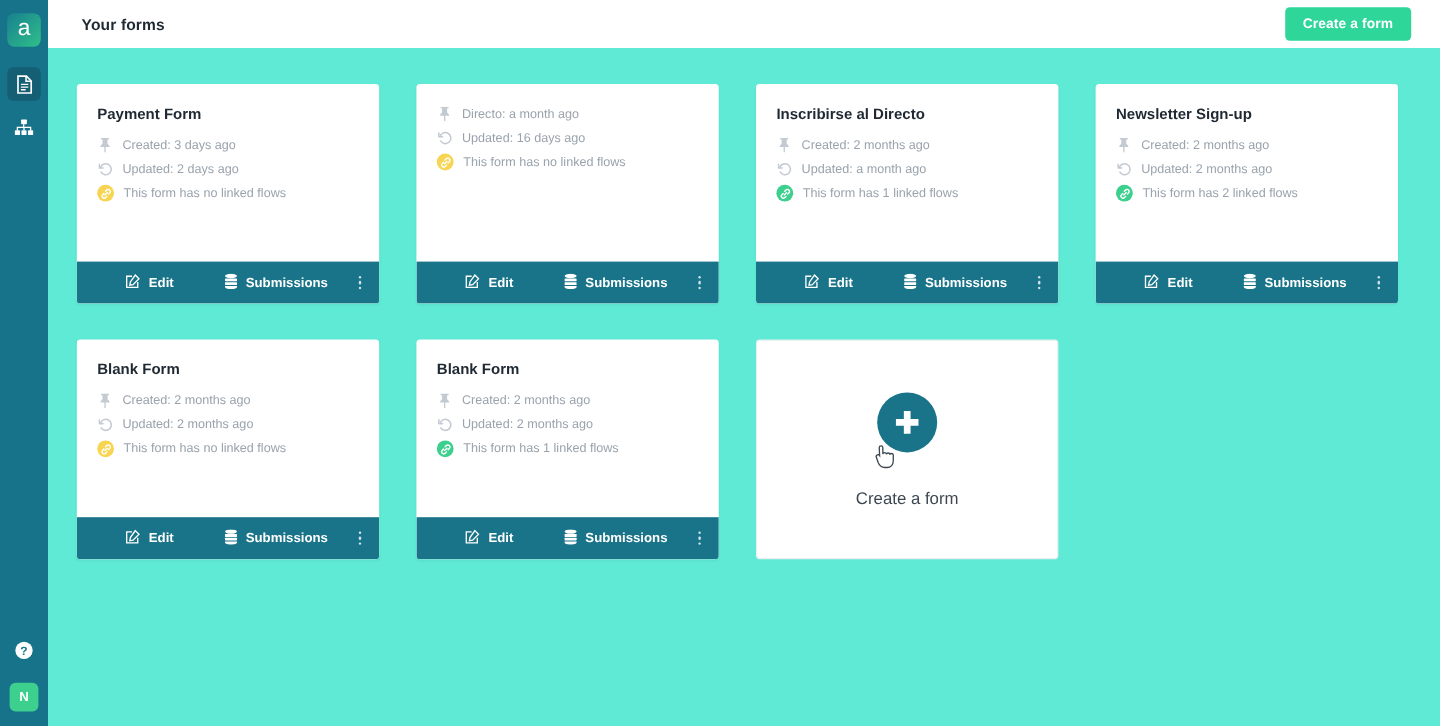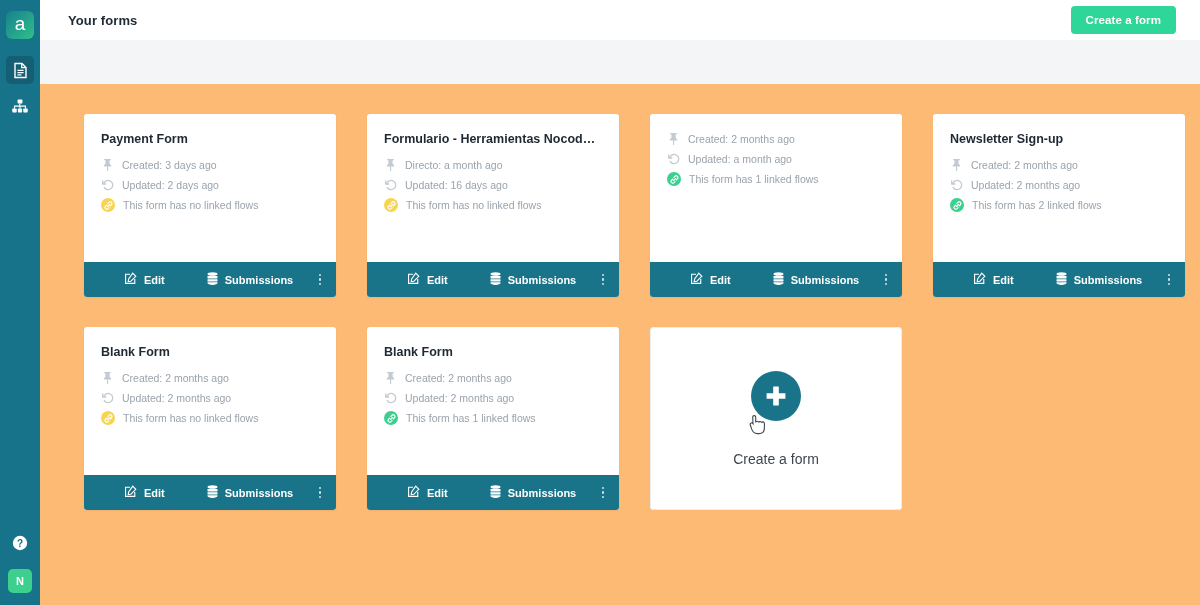--- a/index.html
+++ b/index.html
@@ -37,37 +37,37 @@
   .sidebar-spacer { flex: 1; }
   .help-icon { margin-bottom: 14px; }
   .avatar {
     width: 24px; height: 24px; margin-bottom: 12px;
     border-radius: 5px; background: #3ccf8e;
     color: #ffffff; font-size: 11px; font-weight: 700;
     display: flex; align-items: center; justify-content: center;
   }
 
   
-  .main { flex: 1; height: 605px; display: flex; flex-direction: column; min-width: 0; gap: 44px; }
+  .main { flex: 1; height: 605px; display: flex; flex-direction: column; min-width: 0; }
   .topbar {
     height: 40px; background: #ffffff;
     display: flex; align-items: center; justify-content: space-between;
     padding: 0 24px 0 28px; flex: 0 0 40px;
   }
   .page-title { font-size: 13px; font-weight: 700; color: #1f2933; letter-spacing: .1px; }
   .create-btn {
     background: #2ed69a; color: #ffffff;
     border: none; border-radius: 4px;
     font-family: inherit; font-size: 11.5px; font-weight: 700;
     padding: 8px 15px; cursor: pointer; letter-spacing: .1px;
   }
 
   .content {
-    flex: 1; background: #fdba74;
-    padding: 30px 30px 0 44px;
+    flex: 1; background: #5eead4;
+    padding: 30px 30px 0 24px;
     overflow: hidden;
   }
   .grid {
     display: grid;
     grid-template-columns: repeat(4, 252px);
     gap: 30px 31px;
   }
 
   
   .card {
@@ -247,21 +247,20 @@
       <span class="dots">
                 <i></i>
                 <i></i>
                 <i></i>
               </span>
     </div>
   </div>
 
   <div class="card">
     <div class="card-body">
-      <div class="card-title">Formulario - Herramientas Nocode ...</div>
 
       <div class="meta-row">
         <span class="meta-icon">
           <svg width="9" height="12" viewBox="0 0 9 12" fill="#c3cad2">
             <path d="M1.2 0h6.6v1.3H6.6v3.4l1.6 1.7v1.1H5.1V12H4V7.5H0.8V6.4l1.6-1.7V1.3H1.2z"></path>
           </svg>
         </span>
         <span>Directo: a month ago</span>
       </div>
 
@@ -315,20 +314,21 @@
       <span class="dots">
                 <i></i>
                 <i></i>
                 <i></i>
               </span>
     </div>
   </div>
 
   <div class="card">
     <div class="card-body">
+      <div class="card-title">Inscribirse al Directo</div>
 
       <div class="meta-row">
         <span class="meta-icon">
           <svg width="9" height="12" viewBox="0 0 9 12" fill="#c3cad2">
             <path d="M1.2 0h6.6v1.3H6.6v3.4l1.6 1.7v1.1H5.1V12H4V7.5H0.8V6.4l1.6-1.7V1.3H1.2z"></path>
           </svg>
         </span>
         <span>Created: 2 months ago</span>
       </div>
 

